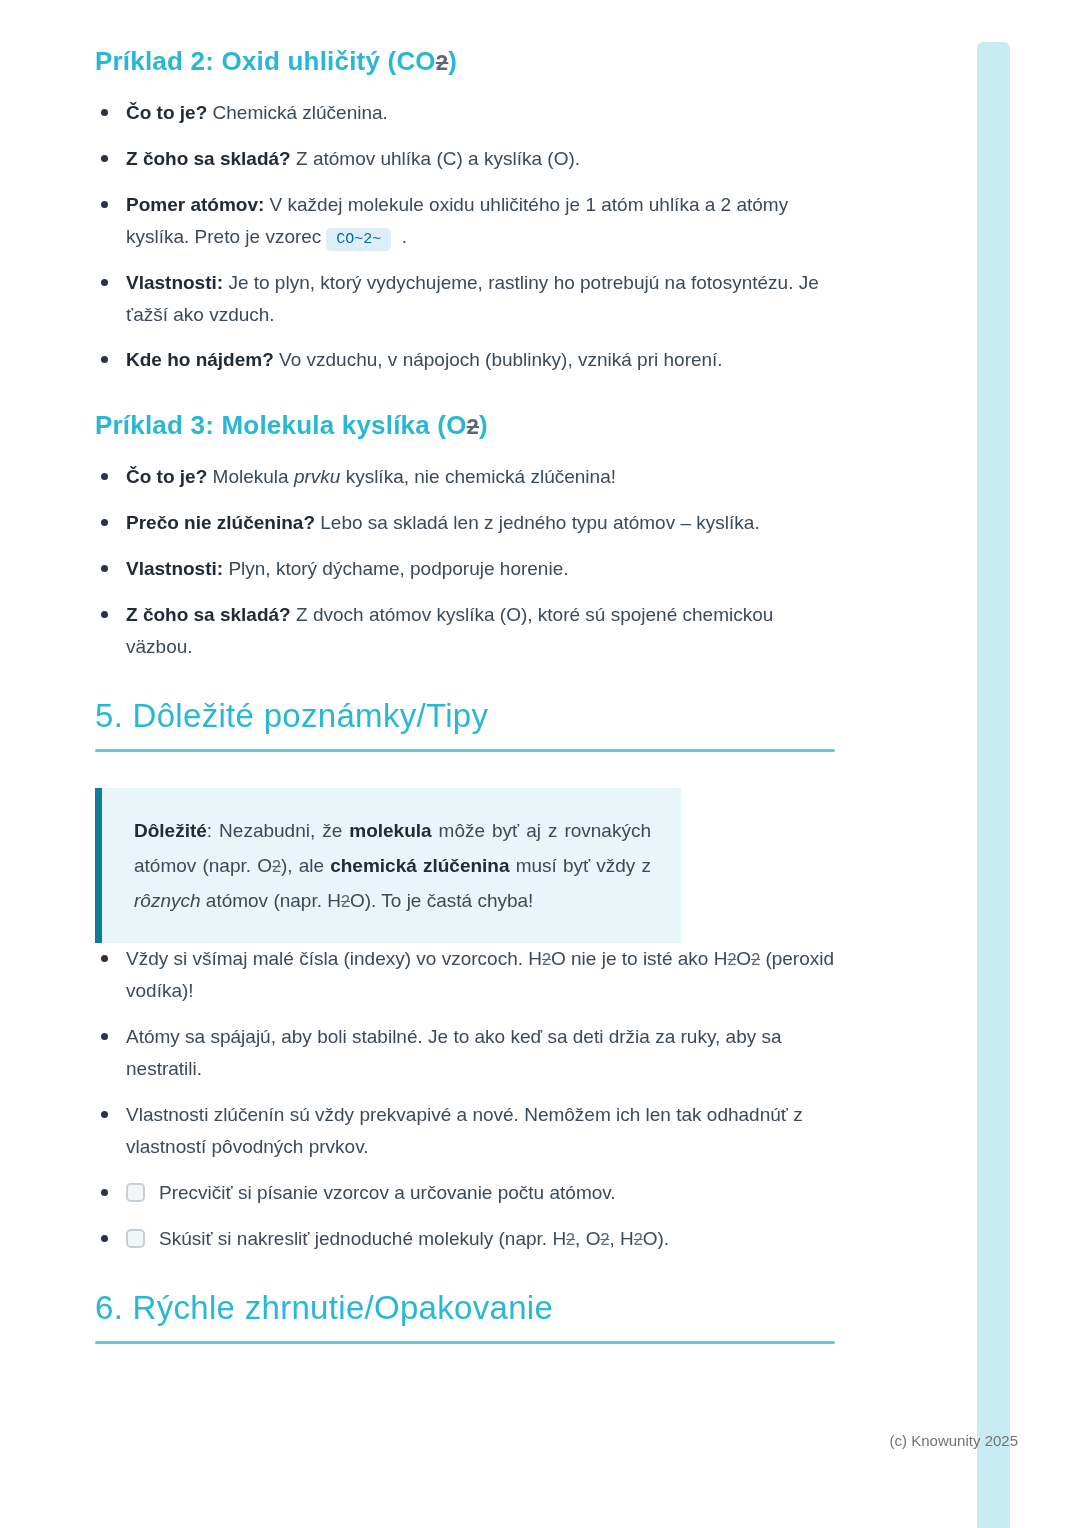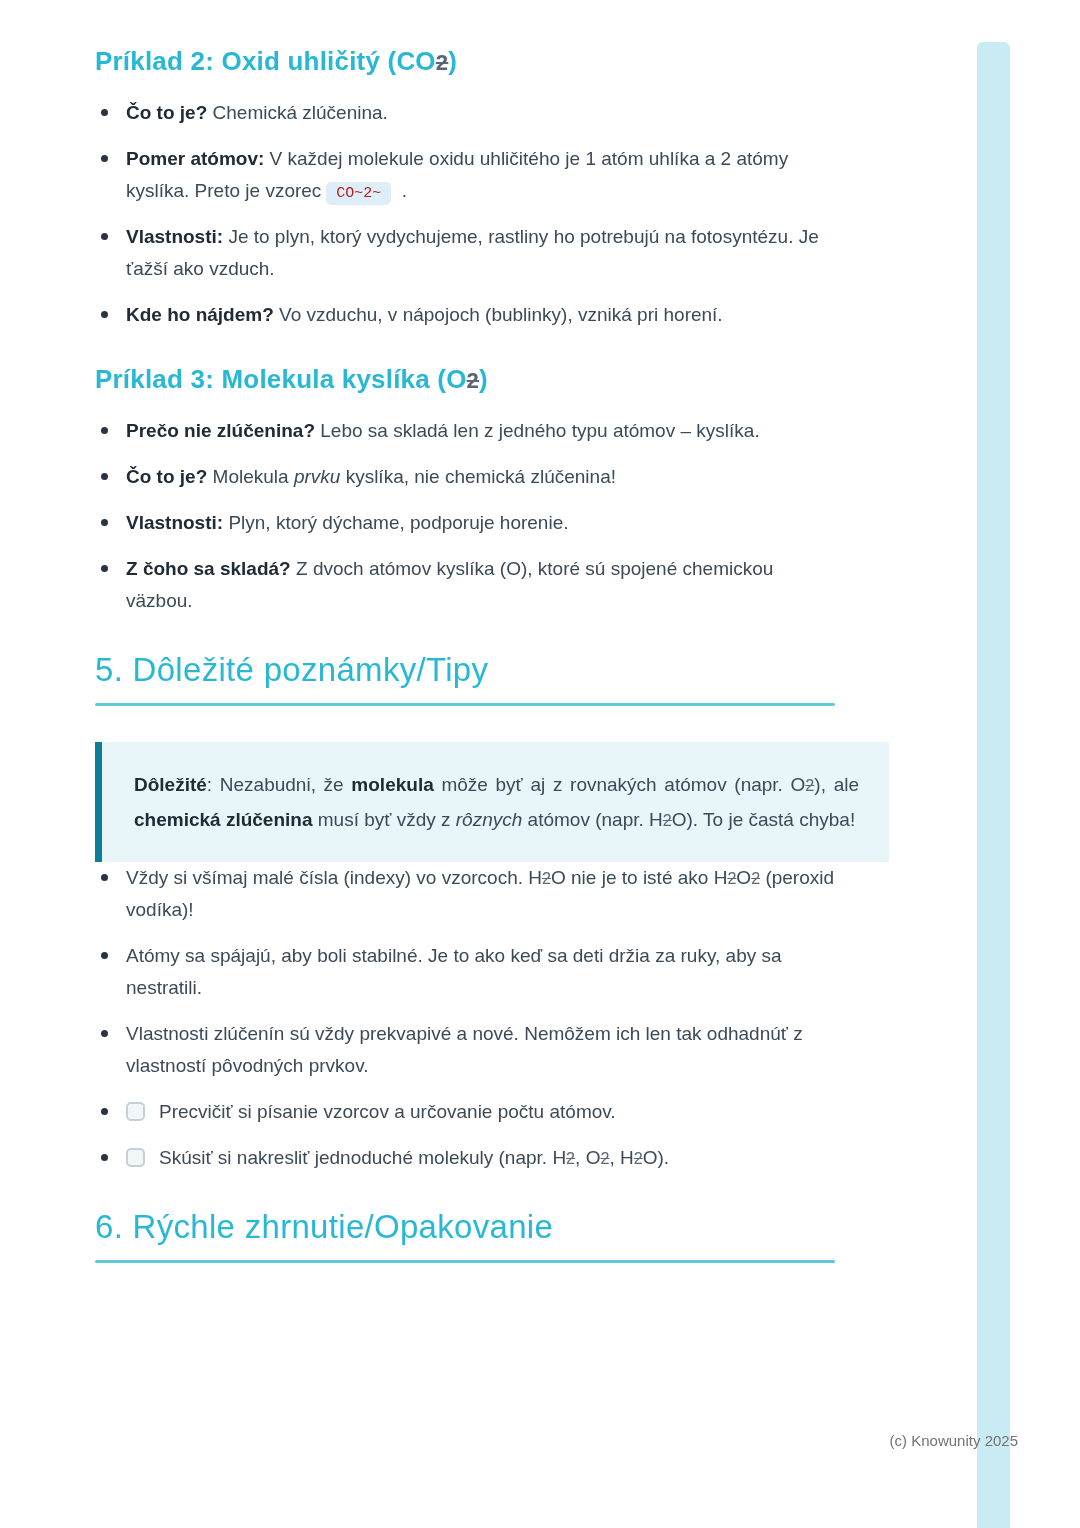--- a/index.html
+++ b/index.html
@@ -52,21 +52,21 @@
   }
   .rule {
     height:3px; width:740px;
     background:var(--rule,#5fc8dd);
     border-radius:2px;
     margin:14px 0 0;
   }
 
   .callout {
     margin:36px 0 0;
-    width:794px;
+    width:586px;
     background:var(--callout-bg,#e8f5f9);
     border-left:7px solid var(--callout-border,#0d7e99);
     padding:25px 30px 25px 32px;
   }
   .callout p {
     font-size:19px; line-height:1.85;
     text-align:justify;
   }
 
   .tips { margin-top:32px; }
@@ -75,21 +75,21 @@
   .i { font-style:italic; }
   .sub {
     color:#5a6875;
     text-decoration:line-through;
     font-size:0.85em;
   }
   .code {
     font-family:"Liberation Mono","DejaVu Sans Mono",monospace;
     font-size:15px;
     background:#ddeef8;
-    color:#b91c1c;
+    color:#0369a1;
     padding:3px 10px;
     border-radius:5px;
     margin:0 5px;
     white-space:nowrap;
   }
 
   .checkbox {
     display:inline-block;
     width:19px; height:19px;
     border:2px solid #c6cfd6;
@@ -111,29 +111,30 @@
 <body>
 
 <div class="page">
   <div class="side-stripe"></div>
 
   <div class="content">
 
     <h3 class="sub-heading"><span>Príklad 2: Oxid uhličitý (CO</span><span class="sub">2</span><span>)</span></h3>
     <ul class="bullets">
       <li><span class="b">Čo to je?</span><span> Chemická zlúčenina.</span></li>
+      <li><span class="b">Z čoho sa skladá?</span><span> Z atómov uhlíka (C) a kyslíka (O).</span></li>
       <li><span class="b">Pomer atómov:</span><span> V každej molekule oxidu uhličitého je 1 atóm uhlíka a 2 atómy kyslíka. Preto je vzorec</span><span class="code">CO~2~</span><span> .</span></li>
       <li><span class="b">Vlastnosti:</span><span> Je to plyn, ktorý vydychujeme, rastliny ho potrebujú na fotosyntézu. Je ťažší ako vzduch.</span></li>
       <li><span class="b">Kde ho nájdem?</span><span> Vo vzduchu, v nápojoch (bublinky), vzniká pri horení.</span></li>
     </ul>
 
     <h3 class="sub-heading"><span>Príklad 3: Molekula kyslíka (O</span><span class="sub">2</span><span>)</span></h3>
     <ul class="bullets">
+      <li><span class="b">Čo to je?</span><span> Molekula </span><span class="i">prvku</span><span> kyslíka, nie chemická zlúčenina!</span></li>
       <li><span class="b">Prečo nie zlúčenina?</span><span> Lebo sa skladá len z jedného typu atómov – kyslíka.</span></li>
-      <li><span class="b">Čo to je?</span><span> Molekula </span><span class="i">prvku</span><span> kyslíka, nie chemická zlúčenina!</span></li>
       <li><span class="b">Vlastnosti:</span><span> Plyn, ktorý dýchame, podporuje horenie.</span></li>
       <li><span class="b">Z čoho sa skladá?</span><span> Z dvoch atómov kyslíka (O), ktoré sú spojené chemickou väzbou.</span></li>
     </ul>
 
     <h2 class="section-heading">5. Dôležité poznámky/Tipy</h2>
     <div class="rule"></div>
 
     <div class="callout">
       <p><span class="b">Dôležité</span><span>: Nezabudni, že </span><span class="b">molekula</span><span> môže byť aj z rovnakých atómov (napr. O</span><span class="sub">2</span><span>), ale </span><span class="b">chemická zlúčenina</span><span> musí byť vždy z </span><span class="i">rôznych</span><span> atómov (napr. H</span><span class="sub">2</span><span>O). To je častá chyba!</span></p>
     </div>

